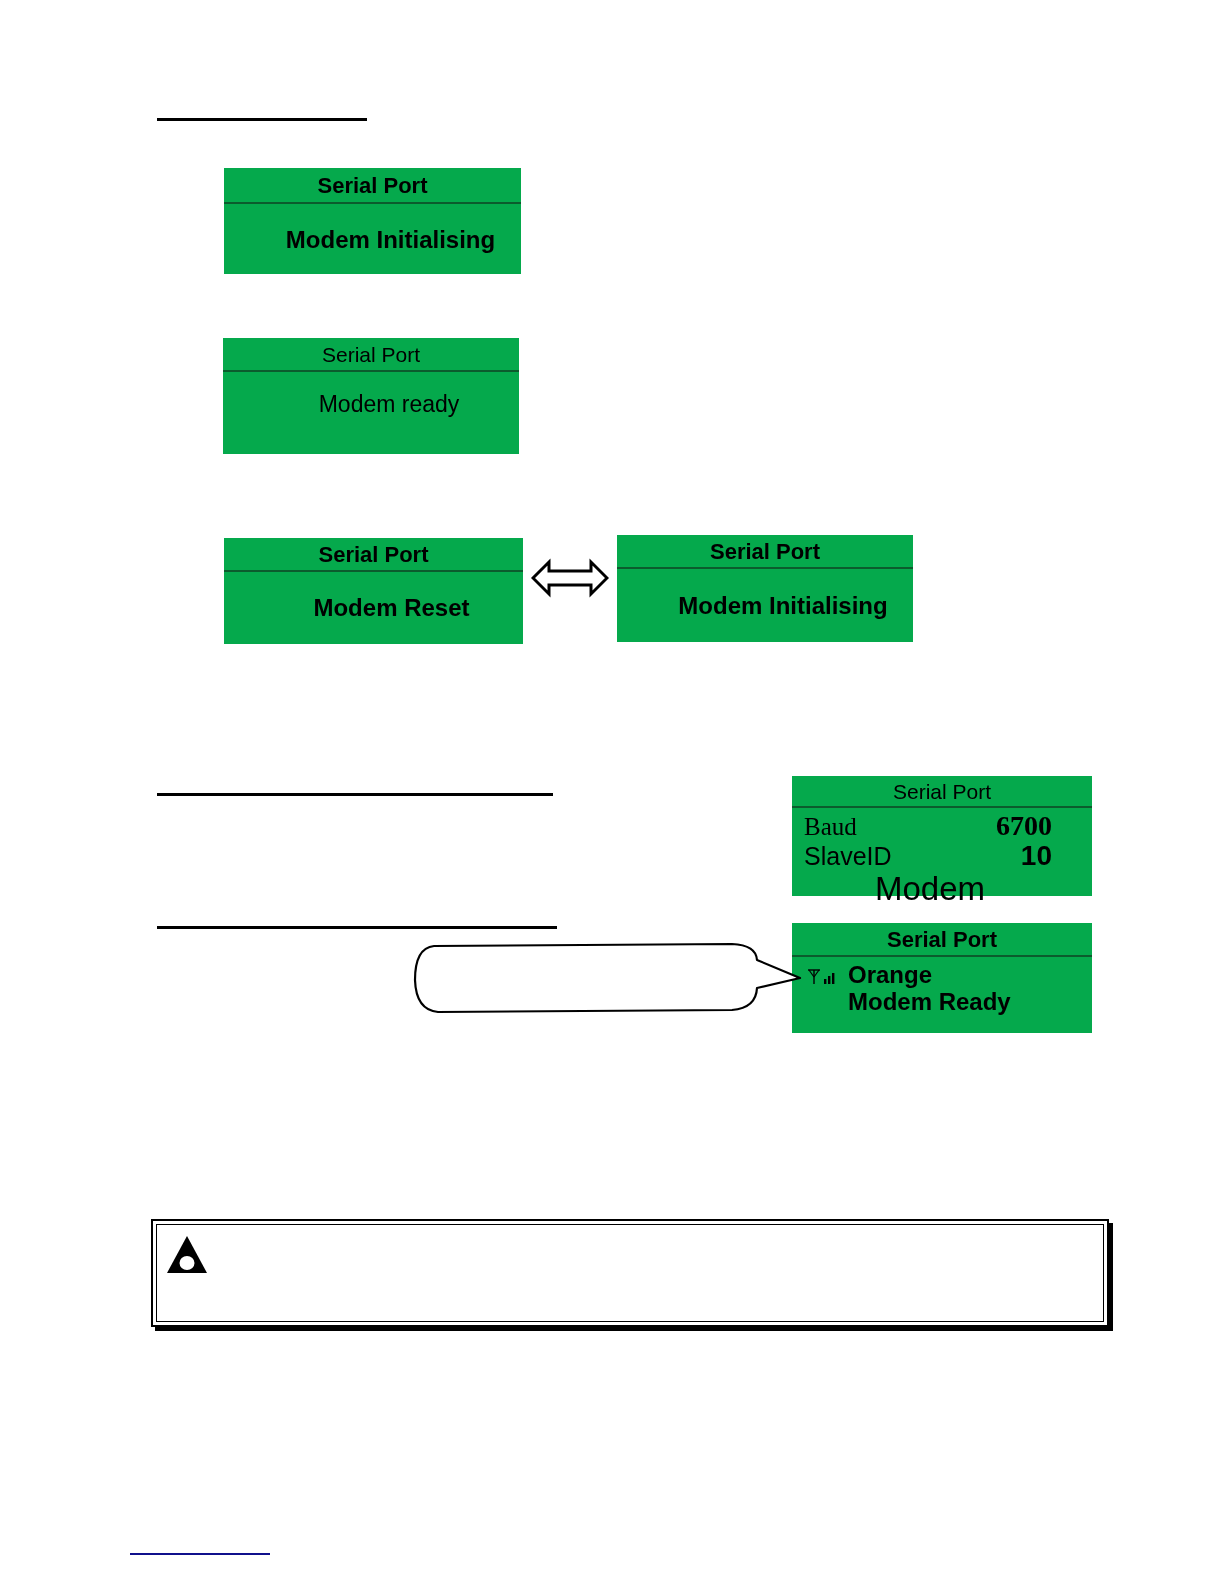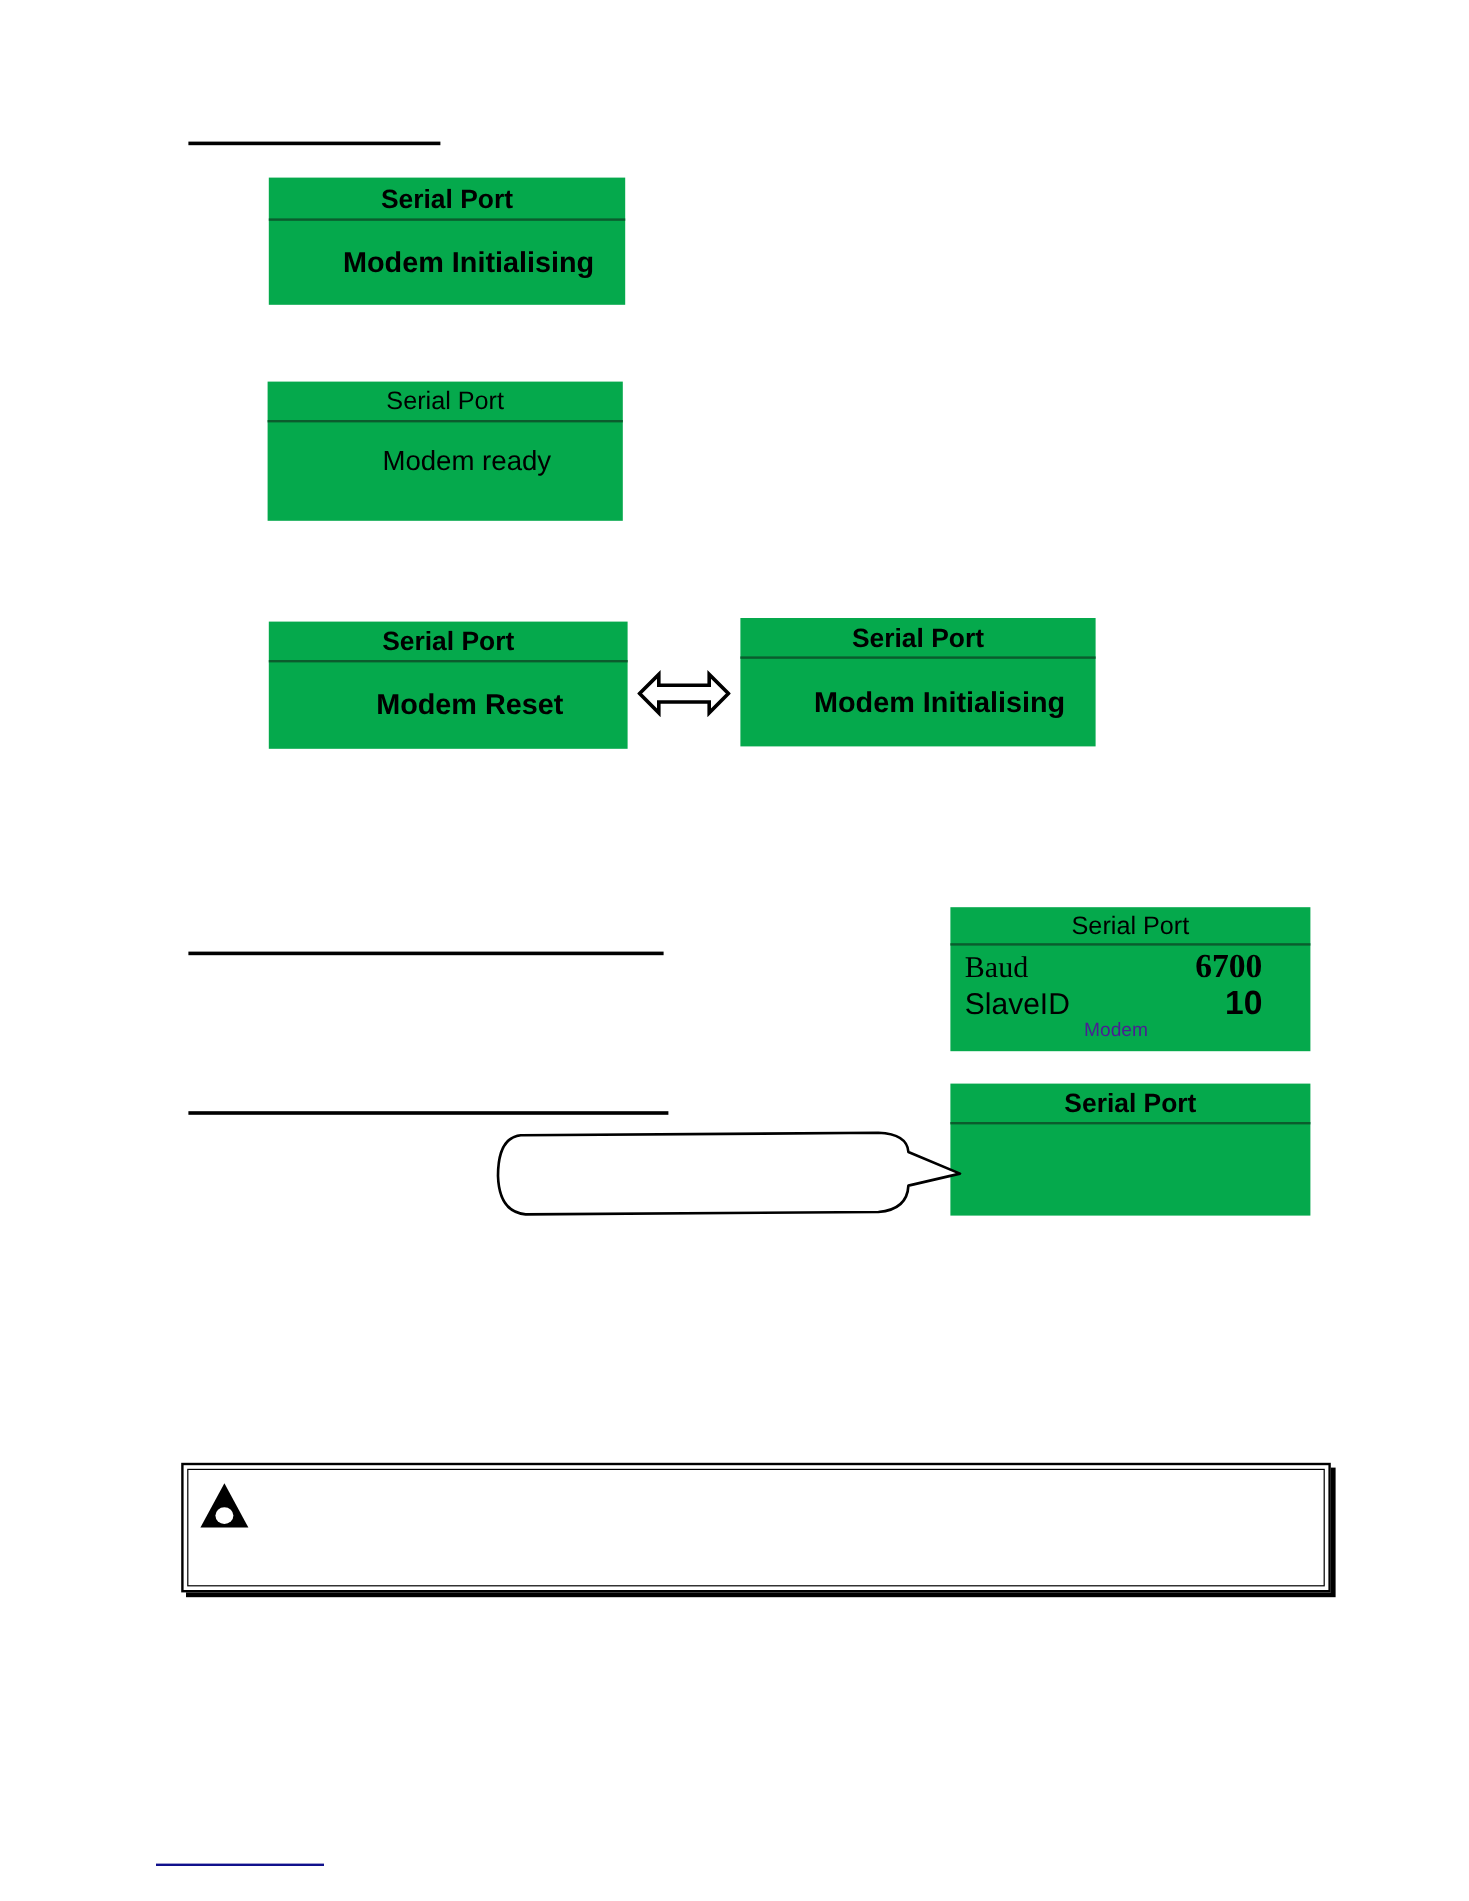--- a/index.html
+++ b/index.html
@@ -31,20 +31,21 @@
     position: absolute;
     background: #10108c;
     height: 2px;
   }
 
   
   .lcd {
     position: absolute;
     background: #05a94c;
     box-sizing: border-box;
+    margin-top: 20px;
   }
   .lcd .lcd-title {
     text-align: center;
     color: #000000;
     white-space: nowrap;
     line-height: 1.1;
   }
   .lcd .lcd-divider {
     height: 2px;
     background: #0b5c2d;
@@ -81,23 +82,23 @@
     color: #000;
   }
   .kv-val {
     font-size: 28px;
     font-weight: bold;
     color: #000;
     padding-right: 26px;
   }
   .kv-foot {
     text-align: center;
-    font-size: 16px;
+    font-size: 33px;
     font-weight: normal;
-    color: #4c1d95;
+    color: #000000;
     padding-right: 24px;
   }
 
   
   .net-row {
     display: flex;
     align-items: flex-start;
     padding-left: 14px;
     padding-top: 5px;
   }
@@ -223,20 +224,45 @@
         <span class="kv-val">10</span>
       </div>
 
       <div class="kv-foot">Modem</div>
     </div>
   </div>
 
   <div class="lcd bold-lcd" style="left:792px; top:903px; width:300px; height:110px;">
     <div class="lcd-title" style="font-size:22px; padding-top:5px; height:27px;">Serial Port</div>
     <div class="lcd-divider"></div>
+    <div class="lcd-body" style="height:76px;">
+      <div class="net-row">
+
+        <span class="net-icon">
+          <svg width="30" height="26" viewBox="0 0 30 26" aria-hidden="true">
+
+            <line x1="8" y1="4" x2="8" y2="18" stroke="#000" stroke-width="1.4"></line>
+
+            <line x1="2" y1="4" x2="14" y2="4" stroke="#000" stroke-width="1.4"></line>
+            <line x1="3" y1="4" x2="8" y2="11" stroke="#000" stroke-width="1.2"></line>
+            <line x1="13" y1="4" x2="8" y2="11" stroke="#000" stroke-width="1.2"></line>
+
+            <rect x="18" y="13" width="2.4" height="5" fill="#000"></rect>
+            <rect x="22" y="10" width="2.4" height="8" fill="#000"></rect>
+            <rect x="26" y="7" width="2.4" height="11" fill="#000"></rect>
+          </svg>
+        </span>
+
+        <span class="net-text">
+          <span style="display:block;">Orange</span>
+          <span style="display:block;">Modem Ready</span>
+        </span>
+
+      </div>
+    </div>
   </div>
 
   <div class="callout" style="left:412px; top:938px; width:392px; height:82px;">
     <svg width="392" height="82" viewBox="0 0 392 82" aria-hidden="true">
       <path d="M22 8
                L320 6
                Q344 7 345 22
                L388 40
                L345 50
                Q344 70 320 72

